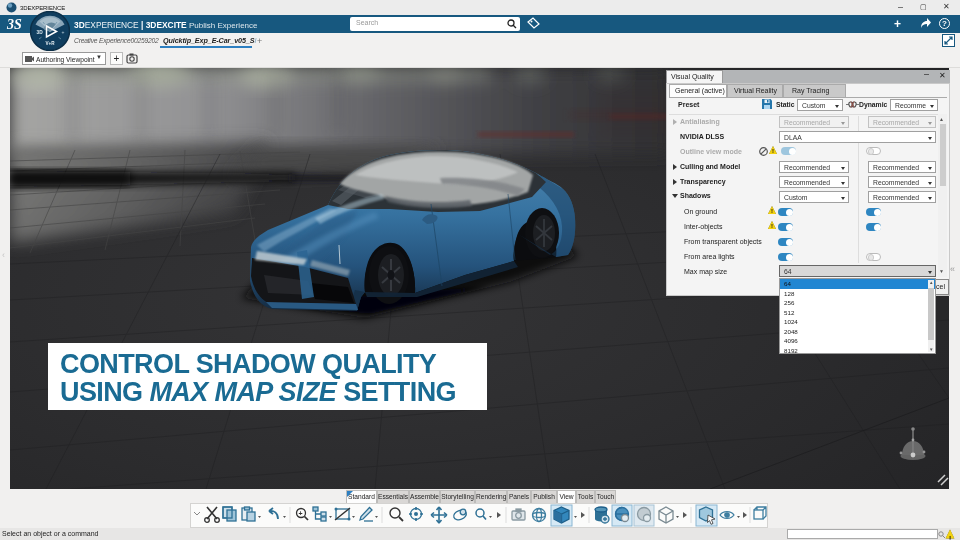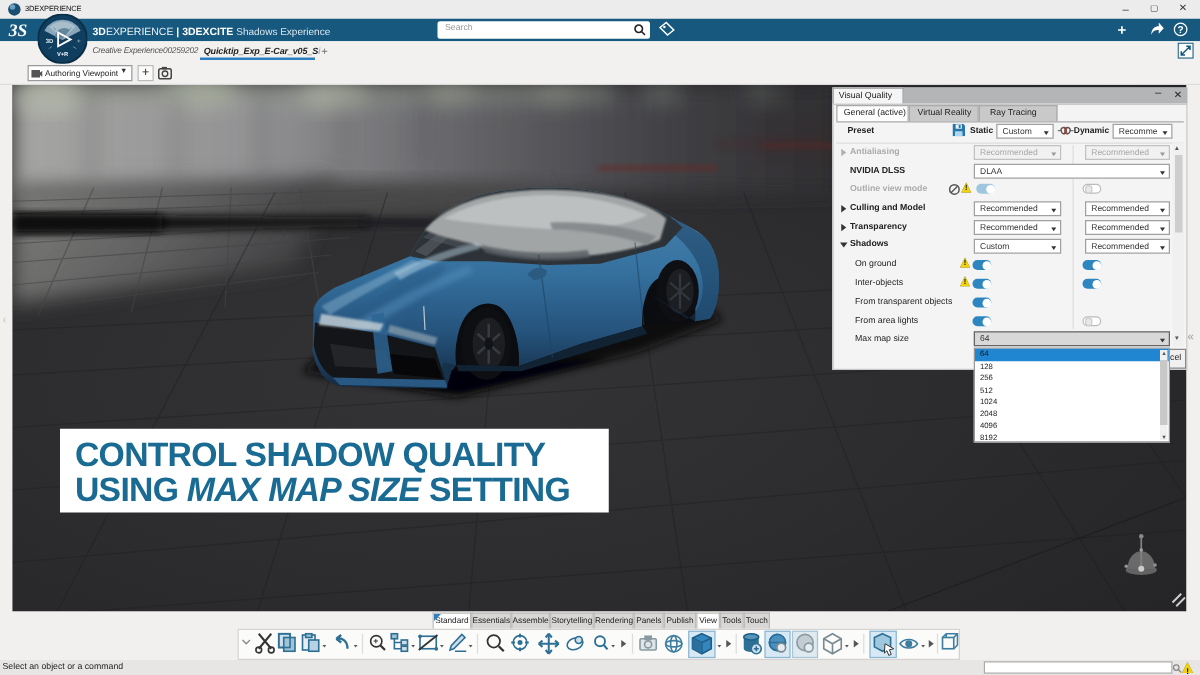--- a/index.html
+++ b/index.html
@@ -39,21 +39,21 @@
     </svg>
   <span class="ab" style="left:20px;top:4.5px;font-size:6px;letter-spacing:-0.1px">3DEXPERIENCE</span>
   <span class="ab" style="left:898px;top:2px;color:#333;font-size:9px">–</span>
   <span class="ab" style="left:920px;top:3px;color:#333;font-size:7px">▢</span>
   <span class="ab" style="left:943px;top:2px;color:#333;font-size:8px">✕</span>
 </div>
 <div id="bluebar" class="ab">
   <svg class="ab" style="left:6px;top:0px" width="26" height="18" viewBox="0 0 26 18">
     <text x="1" y="14" font-size="14" font-style="italic" font-weight="bold" fill="#fff" font-family="Liberation Serif">3S</text>
   </svg>
-  <div class="ab" style="left:74px;top:4.5px;color:#fff;font-size:8.4px"><b>3D</b><span style="opacity:.92">EXPERIENCE</span><b> | 3DEXCITE</b> <span style="opacity:.85;font-size:8px">Shadows Experience</span></div>
+  <div class="ab" style="left:74px;top:4.5px;color:#fff;font-size:8.4px"><b>3D</b><span style="opacity:.92">EXPERIENCE</span><b> | 3DEXCITE</b> <span style="opacity:.85;font-size:8px">Publish Experience</span></div>
   <div class="ab" style="left:350px;top:1.5px;width:170px;height:14px;background:#fff;border-radius:2px">
      <span style="position:absolute;left:6px;top:2.5px;font-size:7px;color:#999">Search</span>
      <svg style="position:absolute;right:3px;top:2px" width="10" height="10">
         <circle cx="4" cy="4" r="3" fill="none" stroke="#222" stroke-width="1.3"></circle>
         <line x1="6.2" y1="6.2" x2="9" y2="9" stroke="#222" stroke-width="1.3"></line>
       </svg>
   </div>
   <svg class="ab" style="left:527px;top:2px" width="14" height="13" viewBox="0 0 14 13">
       <path d="M1 5 L6 1 L12 7 L7 11 Z" fill="none" stroke="#fff" stroke-width="1.2"></path>
       <circle cx="4.5" cy="4.5" r="1" fill="#fff"></circle>

